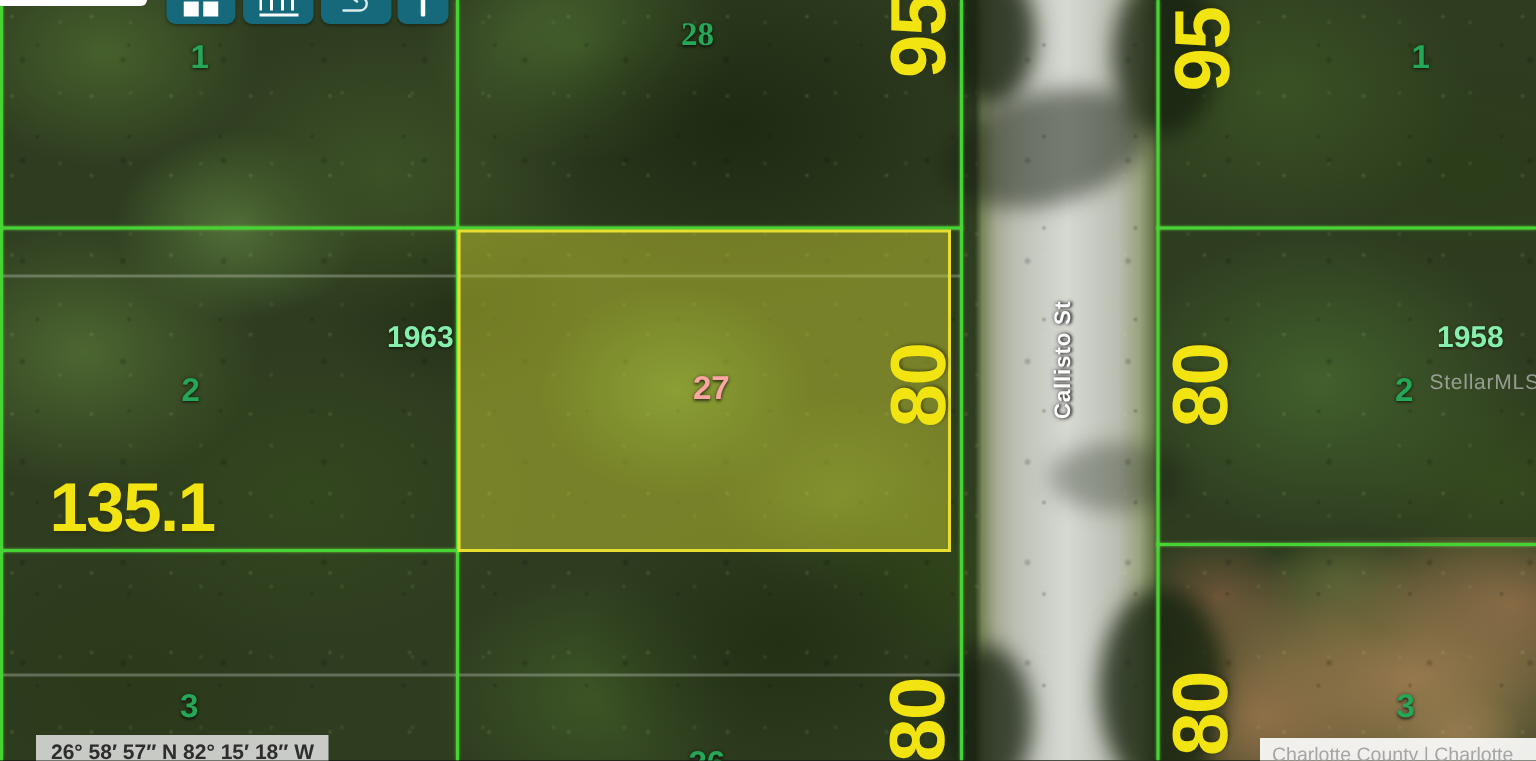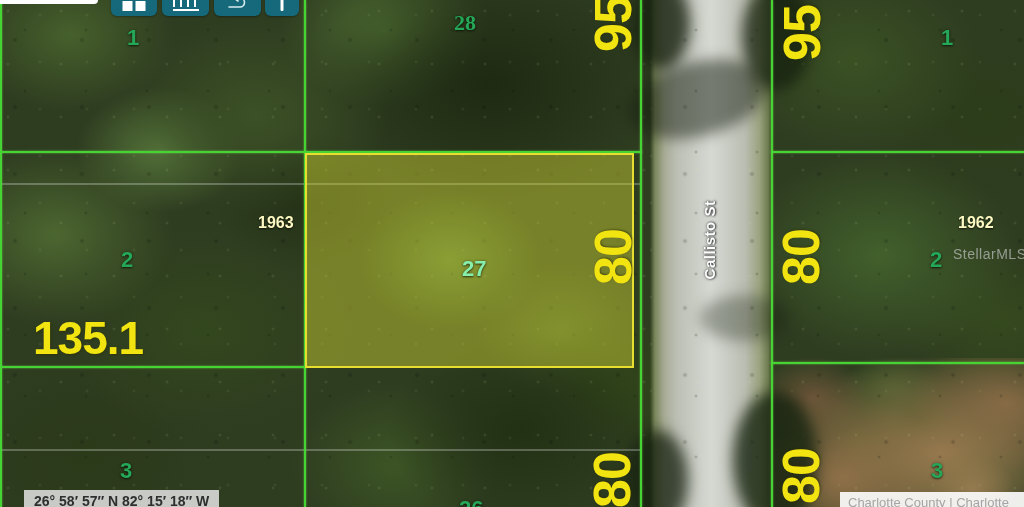--- a/index.html
+++ b/index.html
@@ -66,21 +66,21 @@
   .highlight{position:absolute;left:305px;top:153px;width:329px;height:215px;
     background:rgba(213,219,52,.44);border:2px solid #e7de30;}
 
   
   .lot-num{position:absolute;color:#25a758;font-weight:bold;font-size:22px;line-height:1;
     text-shadow:0 1px 2px rgba(0,0,0,.55),0 0 3px rgba(0,0,0,.35);}
   .dim{position:absolute;color:#f1e411;font-weight:bold;line-height:1;letter-spacing:-1px;
     text-shadow:1px 1px 2px rgba(45,45,0,.55);}
   .dim-h{font-size:46px;}
   .dim-v{font-size:52px;transform:translate(-50%,-50%) rotate(-90deg);}
-  .parcel-id{position:absolute;color:#fef9c3;font-weight:bold;font-size:16px;line-height:1;
+  .parcel-id{position:absolute;color:#86efac;font-weight:bold;font-size:20px;line-height:1;
     text-shadow:0 1px 2px rgba(0,0,0,.7);}
   .street{position:absolute;left:709px;top:240px;transform:translate(-50%,-50%) rotate(-90deg);
     color:#fff;font-weight:bold;font-size:15px;letter-spacing:.5px;white-space:nowrap;
     text-shadow:0 0 3px rgba(60,60,60,.9),0 1px 2px rgba(40,40,40,.9);}
   .watermark{position:absolute;left:953px;top:246px;color:rgba(215,215,220,.6);
     font-size:14px;letter-spacing:.5px;white-space:nowrap;}
 
   
   .coords{position:absolute;left:24px;top:490px;background:rgba(228,228,228,.85);
     color:#2e2e2e;font-size:14px;font-weight:bold;padding:3px 10px 8px;white-space:nowrap;}
@@ -130,36 +130,36 @@
   <div class="pline h" style="left:771px;top:151px;width:253px;"></div>
   <div class="pline h" style="left:0;top:366px;width:307px;"></div>
   <div class="pline h" style="left:771px;top:362px;width:253px;"></div>
 
   <div class="highlight"></div>
 
   <div class="lot-num" style="left:127px;top:27px;">1</div>
   <div class="lot-num" style="left:121px;top:249px;">2</div>
   <div class="lot-num" style="left:120px;top:460px;">3</div>
   <div class="lot-num" style="left:454px;top:12px;font-family:Liberation Serif, serif;">28</div>
-  <div class="lot-num" style="left:462px;top:258px;color:#86efac;">27</div>
+  <div class="lot-num" style="left:462px;top:248px;color:#fca5a5;">27</div>
   <div class="lot-num" style="left:459px;top:466px;margin-top:32px;">26</div>
   <div class="lot-num" style="left:941px;top:27px;">1</div>
   <div class="lot-num" style="left:930px;top:249px;">2</div>
   <div class="lot-num" style="left:931px;top:460px;">3</div>
 
   <div class="dim dim-h" style="left:33px;top:315px;">135.1</div>
   <div class="dim dim-v" style="left:613px;top:24px;">95</div>
   <div class="dim dim-v" style="left:613px;top:257px;">80</div>
   <div class="dim dim-v" style="left:612px;top:480px;">80</div>
   <div class="dim dim-v" style="left:802px;top:33px;">95</div>
   <div class="dim dim-v" style="left:801px;top:257px;">80</div>
   <div class="dim dim-v" style="left:801px;top:476px;">80</div>
 
   <div class="parcel-id" style="left:258px;top:215px;">1963</div>
-  <div class="parcel-id" style="left:958px;top:215px;">1962</div>
+  <div class="parcel-id" style="left:958px;top:215px;">1958</div>
 
   <div class="street">Callisto St</div>
 
   <div class="watermark">StellarMLS</div>
 
   <div class="search-remnant"></div>
   <button class="tbtn" style="left:111px;width:46px;">
     <span class="ic icon-grid"></span>
   </button>
   <button class="tbtn" style="left:162px;width:47px;">

